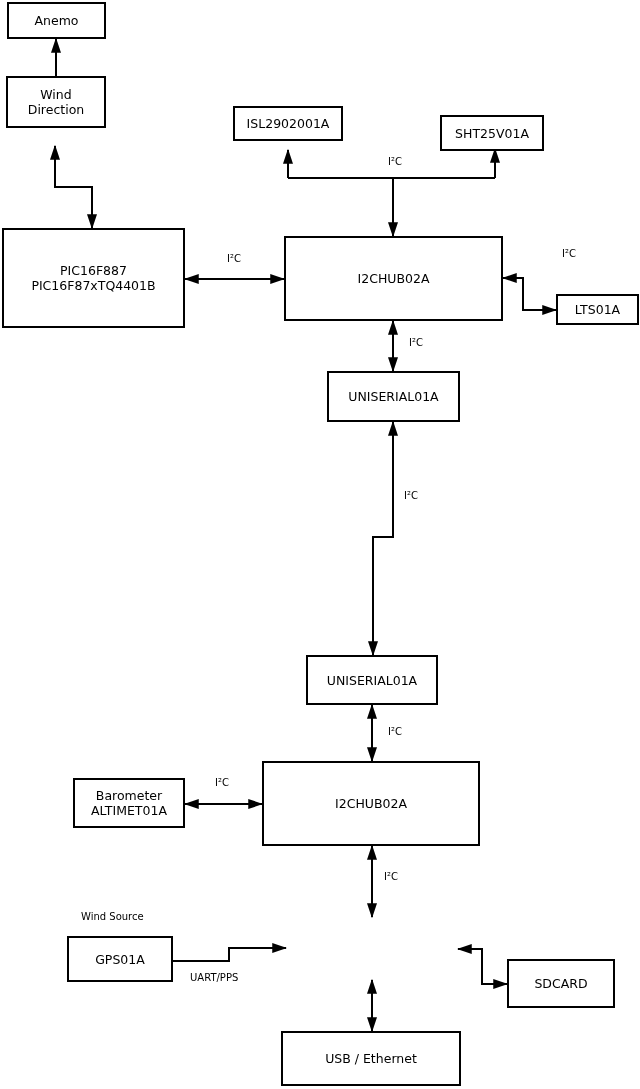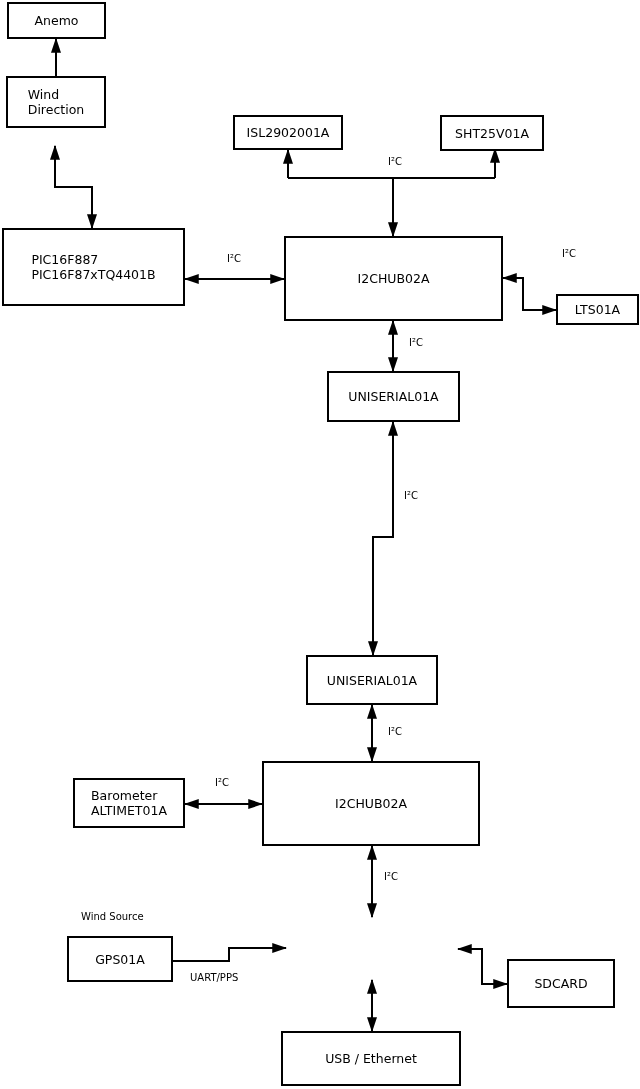--- a/index.html
+++ b/index.html
@@ -11,21 +11,21 @@
     color:#000;
     overflow:hidden;
   }
   .wires{position:absolute;left:0;top:0;width:640px;height:1089px;}
   .node{
     position:absolute;
     box-sizing:border-box;
     border:2px solid #000;
     background:#fff;
     display:flex;align-items:center;justify-content:center;
-    text-align:left;
+    text-align:center;
     font-size:12.5px;line-height:15px;
     white-space:pre-line;
   }
   .edge-label{
     position:absolute;
     font-size:10px;line-height:13px;
     white-space:nowrap;
   }
 </style>
 </head>
@@ -68,23 +68,23 @@
 
       <polyline points="458,949 482,949 482,984 507,984" marker-start="url(#ah)" marker-end="url(#ah)"></polyline>
 
       <line x1="372" y1="980" x2="372" y2="1031" marker-start="url(#ah)" marker-end="url(#ah)"></line>
     </g>
   </svg>
 
   <div class="node" style="left:7px;top:2px;width:99px;height:37px">Anemo</div>
   <div class="node" style="left:6px;top:76px;width:100px;height:52px">Wind
 Direction</div>
-  <div class="node" style="left:2px;top:228px;width:183px;height:78px">PIC16F887
+  <div class="node" style="left:2px;top:228px;width:183px;height:100px">PIC16F887
 PIC16F87xTQ4401B</div>
-  <div class="node" style="left:233px;top:115px;width:110px;height:35px">ISL2902001A</div>
+  <div class="node" style="left:233px;top:106px;width:110px;height:35px">ISL2902001A</div>
   <div class="node" style="left:440px;top:115px;width:104px;height:36px">SHT25V01A</div>
   <div class="node" style="left:284px;top:236px;width:219px;height:85px">I2CHUB02A</div>
   <div class="node" style="left:556px;top:294px;width:83px;height:31px">LTS01A</div>
   <div class="node" style="left:327px;top:371px;width:133px;height:51px">UNISERIAL01A</div>
   <div class="node" style="left:306px;top:655px;width:132px;height:50px">UNISERIAL01A</div>
   <div class="node" style="left:262px;top:761px;width:218px;height:85px">I2CHUB02A</div>
   <div class="node" style="left:73px;top:778px;width:112px;height:50px">Barometer
 ALTIMET01A</div>
   <div class="node" style="left:67px;top:936px;width:106px;height:46px">GPS01A</div>
   <div class="node" style="left:507px;top:959px;width:108px;height:49px">SDCARD</div>

